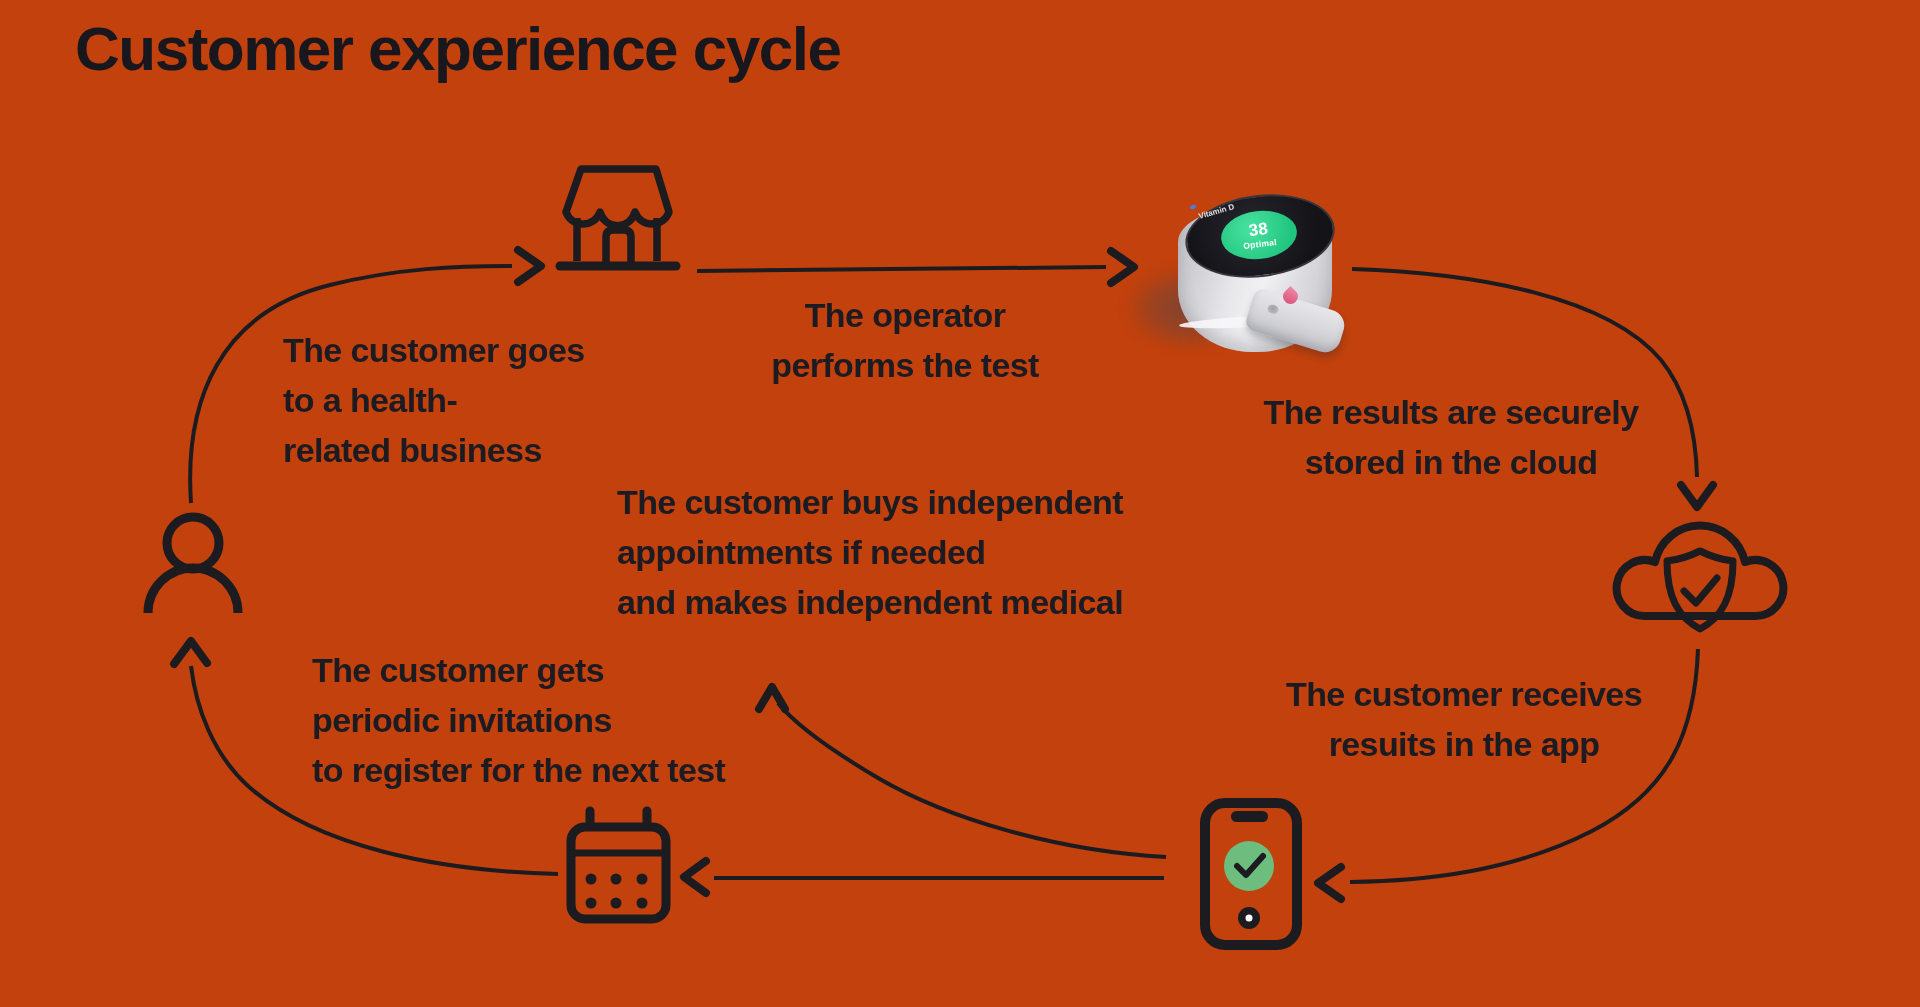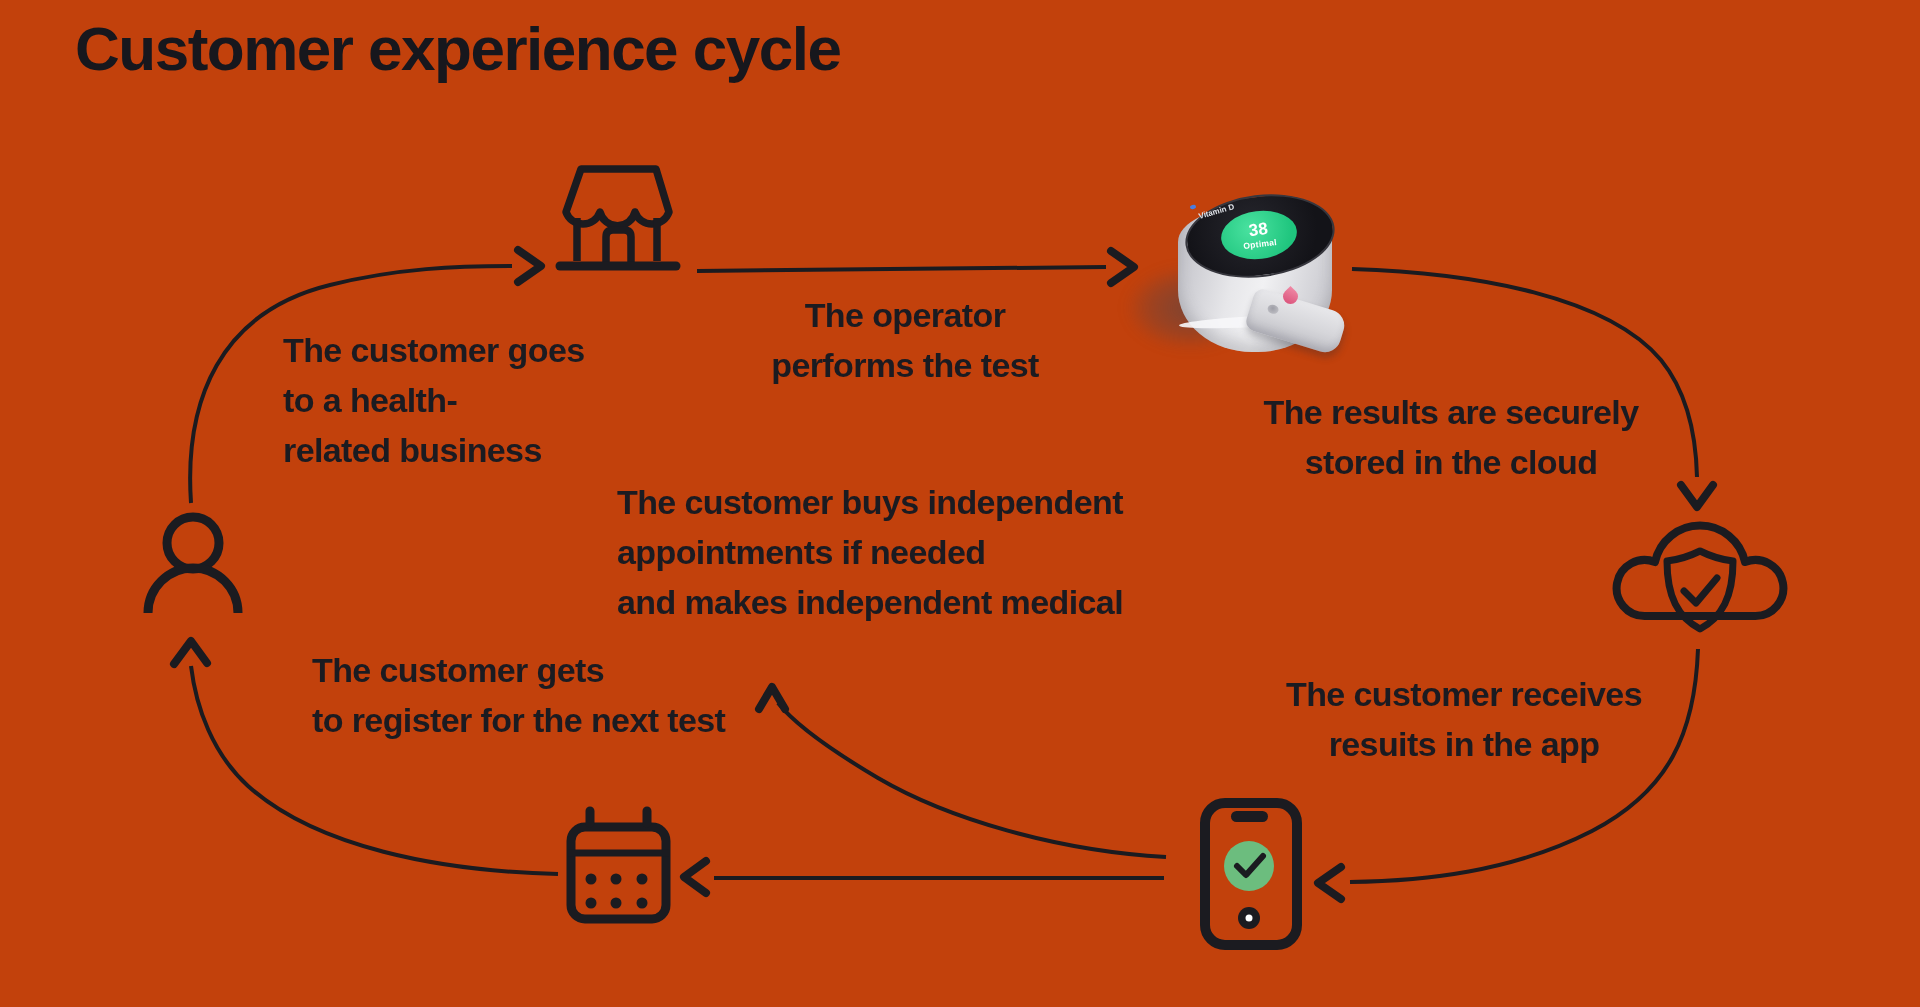--- a/index.html
+++ b/index.html
@@ -172,16 +172,17 @@
   </div>
 
   <div class="note" style="left:617px;top:477px;">
     <div>The customer buys independent</div>
     <div>appointments if needed</div>
     <div>and makes independent medical</div>
   </div>
 
   <div class="note" style="left:274px;top:645px;margin-left:38px;">
     <div>The customer gets</div>
+    <div>periodic invitations</div>
     <div>to register for the next test</div>
   </div>
 
 </div>
 
 </body></html>

